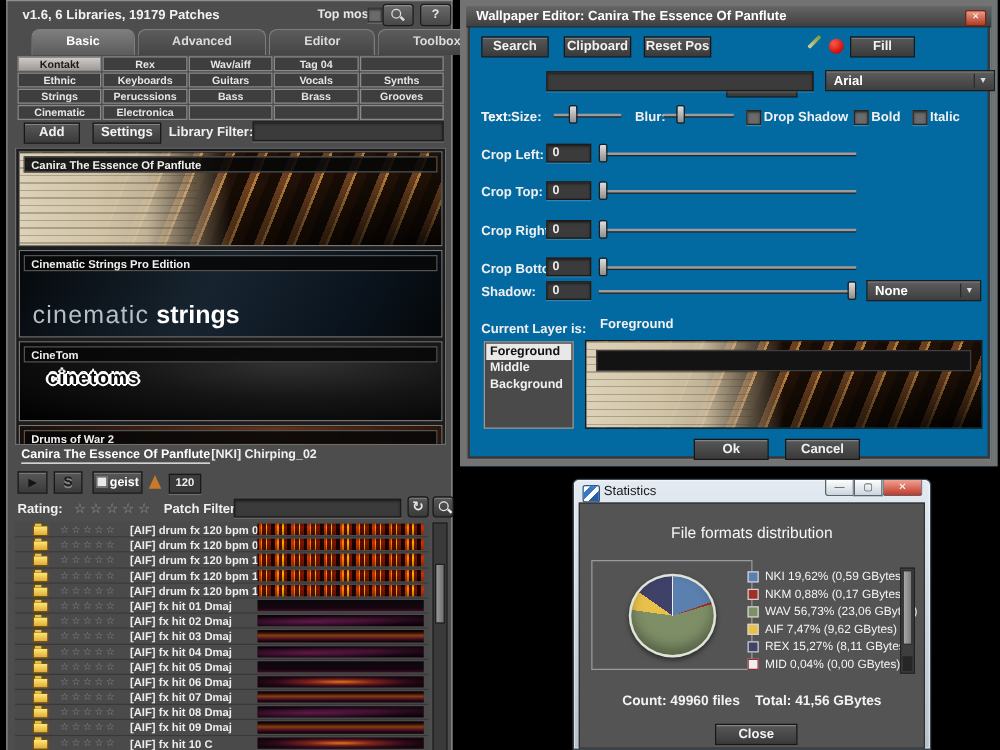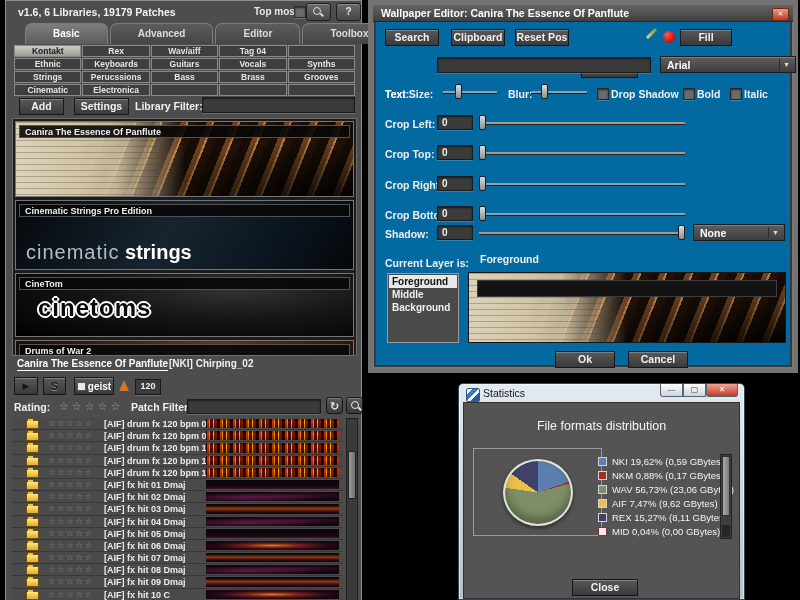--- a/index.html
+++ b/index.html
@@ -50,21 +50,21 @@
       repeating-linear-gradient(180deg, rgba(70,55,30,.3) 0 1px, rgba(0,0,0,0) 1px 6px),
       linear-gradient(90deg,#dcd2b9 0%,#d2c5a8 18%,rgba(210,197,168,.9) 30%,rgba(210,197,168,0) 50%),
       radial-gradient(ellipse at 95% 110%, rgba(0,0,0,.95), rgba(0,0,0,0) 55%),
       repeating-linear-gradient(112deg,#160c05 0 9px,#6b3f1f 9px 14px,#b07c3c 14px 16px,#221106 16px 24px);
     background-size:42% 100%,100% 100%,100% 100%,100% 100%;background-repeat:no-repeat;background-color:#120a06;}
   .art-cstrings{background:linear-gradient(120deg,#05080c,#17242f 45%,#0b1520 75%,#040709);}
   .cs-logo{position:absolute;left:10px;bottom:5px;white-space:nowrap;}
   .cs-a{font-size:20px;color:#b4bfc8;letter-spacing:1px;}
   .cs-b{font-size:20px;color:#fff;font-weight:bold;}
   .art-cinetoms{background:radial-gradient(ellipse at 65% 25%, #333 0%, #151515 45%, #000 100%);}
-  .ct-logo{position:absolute;left:22px;top:20px;font-size:24px;font-weight:bold;color:#0a0a0a;letter-spacing:1px;
+  .ct-logo{position:absolute;left:22px;top:20px;font-size:15px;font-weight:bold;color:#0a0a0a;letter-spacing:1px;
     text-shadow:-2px 0 0 #fff,2px 0 0 #fff,0 -2px 0 #fff,0 2px 0 #fff,-1px -1px 0 #fff,1px -1px 0 #fff,-1px 1px 0 #fff,1px 1px 0 #fff;}
   .art-drums{background:linear-gradient(90deg,#1a0d06,#3e2012 30%,#64341a 60%,#2e1407 100%);}
   .status-lib{position:absolute;left:11px;top:357px;font-size:10px;font-weight:bold;color:#fff;
     border-bottom:1px solid #fff;padding-bottom:1px;}
   .status-patch{position:absolute;left:163px;top:357px;font-size:10px;font-weight:bold;color:#efefef;}
   #btn-play{position:absolute;left:8px;top:376px;width:24px;height:18px;font-size:9px;line-height:17px;color:#141414;}
   #btn-s{position:absolute;left:37px;top:376px;width:23px;height:18px;font-size:11px;line-height:17px;color:#1d1d1d;
     text-shadow:0 1px 0 #888;}
   #btn-geist{position:absolute;left:68px;top:376px;width:40px;height:18px;font-size:10px;line-height:17px;color:#fff;}
   .geist-sq{display:inline-block;width:7px;height:7px;background:#e8e8e8;border:1px solid #555;margin-right:2px;vertical-align:-1px;}
@@ -484,17 +484,20 @@
           </div>
           <div class="legend-row">
             <span class="bullet" style="background: rgb(242, 236, 236); border-color: rgb(138, 42, 58);"></span>
             <span class="legend-text">MID 0,04% (0,00 GBytes)</span>
           </div>
         </div>
       <div id="st-scroll">
         <div class="sthumb"></div>
         <div class="sdark"></div>
       </div>
+      <div class="st-count">
+        <span>Count: 49960 files</span><span class="gap"></span><span>Total: 41,56 GBytes</span>
+      </div>
       <div class="btn" id="st-close">Close</div>
     </div>
   </div>
 
 </div>
 
 </body></html>

